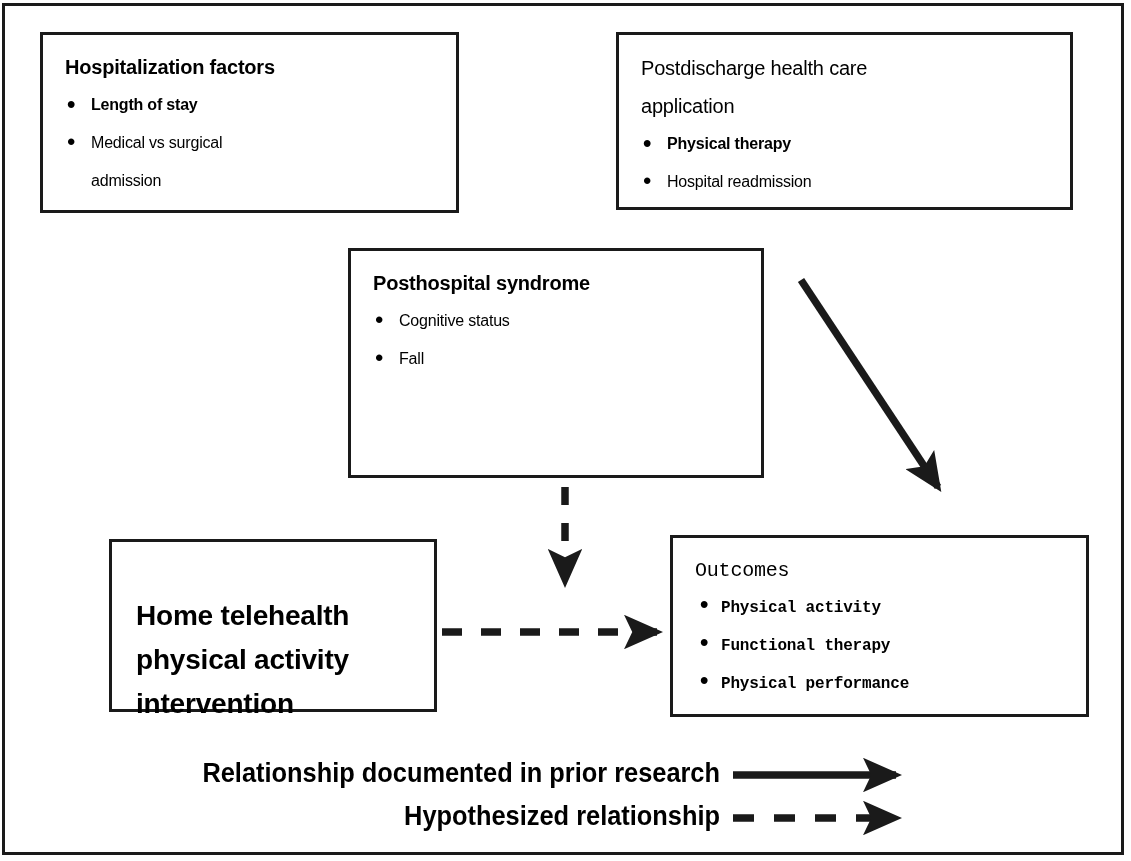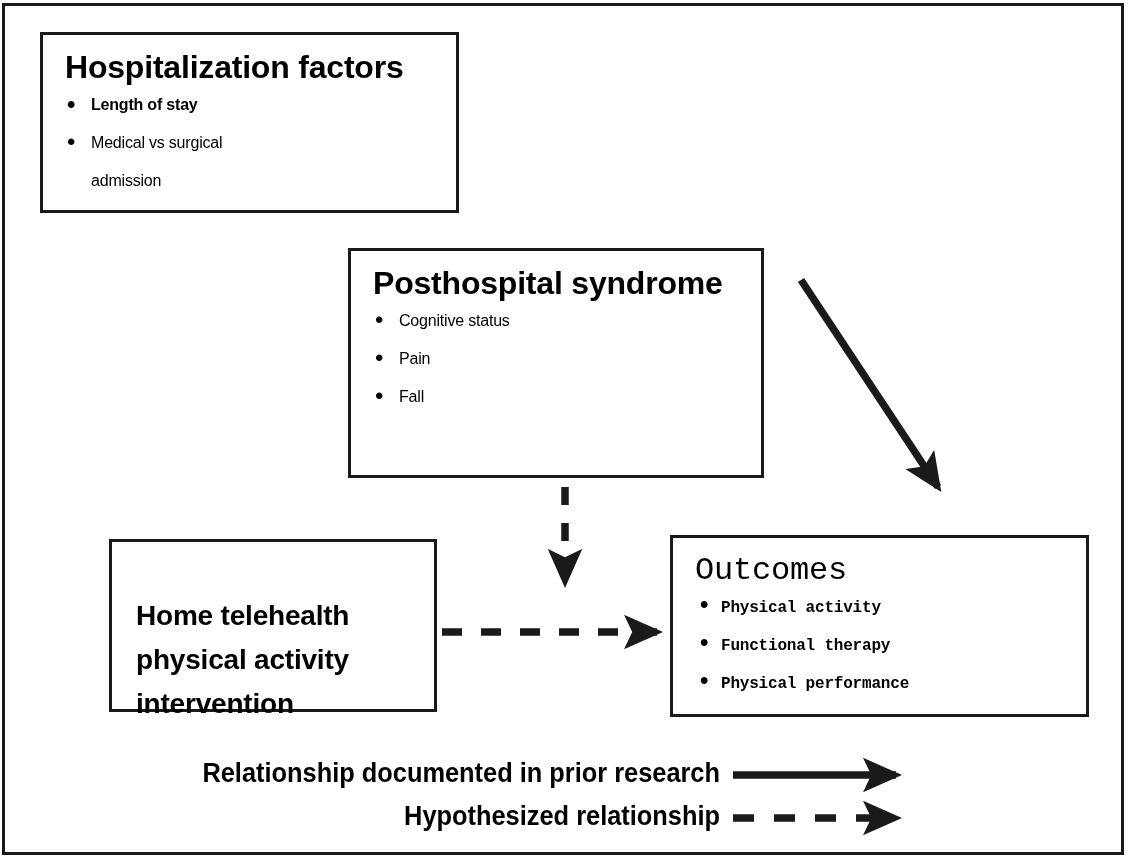--- a/index.html
+++ b/index.html
@@ -39,21 +39,21 @@
   }
 
   .box-inner {
     position: absolute;
     left: 22px;
     top: 14px;
     right: 6px;
   }
 
   .box-title {
-    font-size: 32px;
+    font-size: 20px;
     line-height: 37px;
     white-space: pre-line;
     letter-spacing: -0.2px;
   }
   .bold { font-weight: bold; }
   .reg  { font-weight: normal; }
 
   ul.bullets {
     list-style: none;
     margin: 0;
@@ -123,27 +123,36 @@
     <div class="box-inner">
       <div class="box-title bold">Hospitalization factors</div>
       <ul class="bullets">
         <li class="bold">Length of stay</li>
         <li class="reg" style="white-space:pre-line; line-height:38px;">Medical vs surgical
 admission</li>
       </ul>
     </div>
   </div>
 
+  <div class="box" id="box-postdischarge">
+    <div class="box-inner">
+      <div class="box-title reg">Postdischarge health care
+application</div>
+      <ul class="bullets">
+        <li class="bold">Physical therapy</li>
+        <li class="reg">Hospital readmission</li>
+      </ul>
+    </div>
+  </div>
 
   <div class="box" id="box-posthospital">
     <div class="box-inner">
       <div class="box-title bold">Posthospital syndrome</div>
       <ul class="bullets">
         <li class="reg">Cognitive status</li>
-        <li class="reg">Pain</li>
         <li class="reg">Fall</li>
       </ul>
     </div>
   </div>
 
   <div class="box" id="box-telehealth">
     <div class="box-inner">
       <div class="box-title bold">Home telehealth
 physical activity
 intervention</div>

